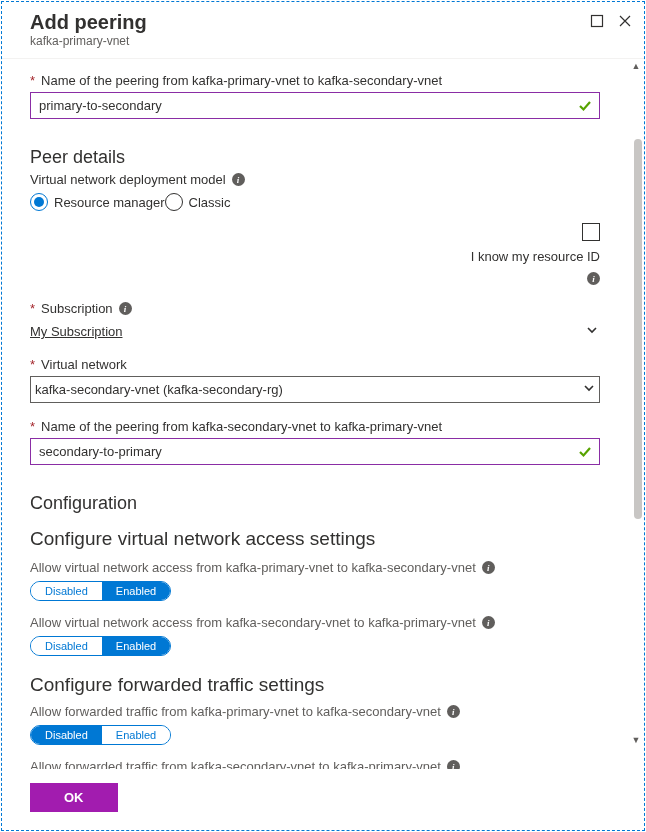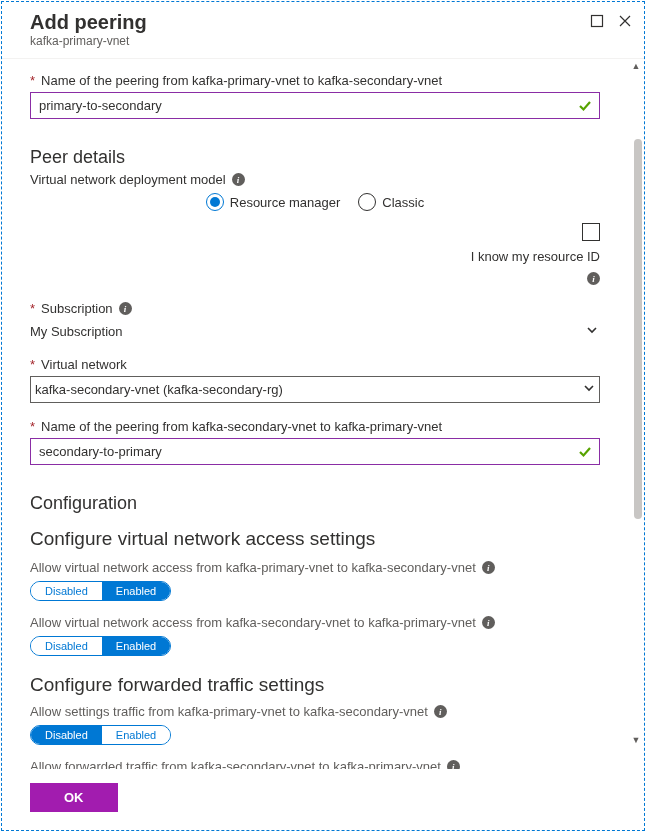--- a/index.html
+++ b/index.html
@@ -94,41 +94,42 @@
     position: absolute; right: 8px; top: 50%; transform: translateY(-50%);
     width: 14px; height: 14px;
   }
   .check-icon svg { width: 14px; height: 14px; stroke: #57a300; stroke-width: 2.2; fill: none; }
 
   .section-h { font-size: 18px; font-weight: 400; color: #323130; margin: 6px 0 2px 0; }
   .section-h2 { font-size: 19px; font-weight: 400; color: #323130; margin: 14px 0 8px 0; }
   .field-sub { font-size: 13px; color: #323130; margin: 4px 0 6px 0; display: flex; align-items: center; gap: 4px; }
   .desc-row { font-size: 13px; color: #605e5c; margin: 10px 0 6px 0; display: flex; align-items: center; gap: 4px; }
 
-  .radio-row { display: flex; align-items: center; gap: 18px; margin-bottom: 12px; justify-content: center; }
+  .radio-row { display: flex; align-items: center; margin-bottom: 12px; }
   .radio {
     display: flex; align-items: center; gap: 6px; cursor: pointer;
   }
   .radio-circle {
     width: 18px; height: 18px; border-radius: 50%;
     border: 1px solid #323130;
     display: flex; align-items: center; justify-content: center;
   }
   .radio.selected .radio-circle { border-color: #0078d4; }
   .radio-dot { width: 10px; height: 10px; border-radius: 50%; background: #0078d4; }
 
   .checkbox-row { display: flex; align-items: flex-end; gap: 8px; margin: 6px 0 16px 0; flex-direction: column; }
   .checkbox-box {
     width: 18px; height: 18px; border: 1px solid #323130;
   }
 
   .dropdown-row {
     display: flex; align-items: center; justify-content: space-between;
     padding: 4px 2px 4px 0; margin-bottom: 14px;
     cursor: pointer;
+    text-decoration: underline;
   }
   .dropdown-row .dd-text { font-size: 13px; }
   .chevron svg { width: 12px; height: 12px; stroke: #323130; stroke-width: 1.6; fill: none; }
 
   .select-box {
     width: 100%;
     border: 1px solid #605e5c;
     padding: 5px 4px;
     font-size: 13px;
     display: flex; align-items: center; justify-content: space-between;
@@ -288,21 +289,21 @@
         <span>Allow virtual network access from kafka-secondary-vnet to kafka-primary-vnet</span>
         <span class="info-icon">i</span>
       </div>
       <div class="toggle-pill">
         <span class="toggle-opt">Disabled</span>
         <span class="toggle-opt active">Enabled</span>
       </div>
 
       <div class="section-h2">Configure forwarded traffic settings</div>
       <div class="desc-row" style="margin-top:4px">
-        <span>Allow settings traffic from kafka-primary-vnet to kafka-secondary-vnet</span>
+        <span>Allow forwarded traffic from kafka-primary-vnet to kafka-secondary-vnet</span>
         <span class="info-icon">i</span>
       </div>
       <div class="toggle-pill">
         <span class="toggle-opt active">Disabled</span>
         <span class="toggle-opt">Enabled</span>
       </div>
 
       <div class="desc-row">
         <span>Allow forwarded traffic from kafka-secondary-vnet to kafka-primary-vnet</span>
         <span class="info-icon">i</span>

